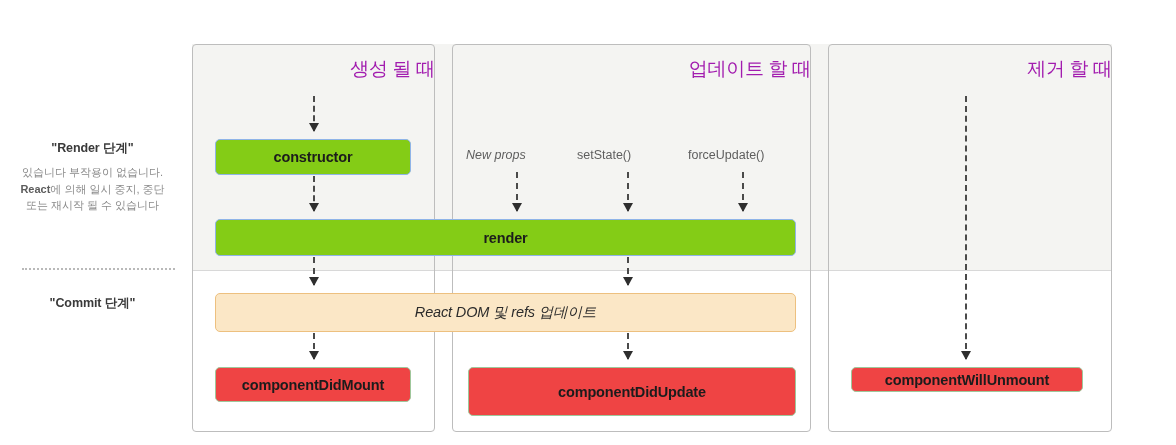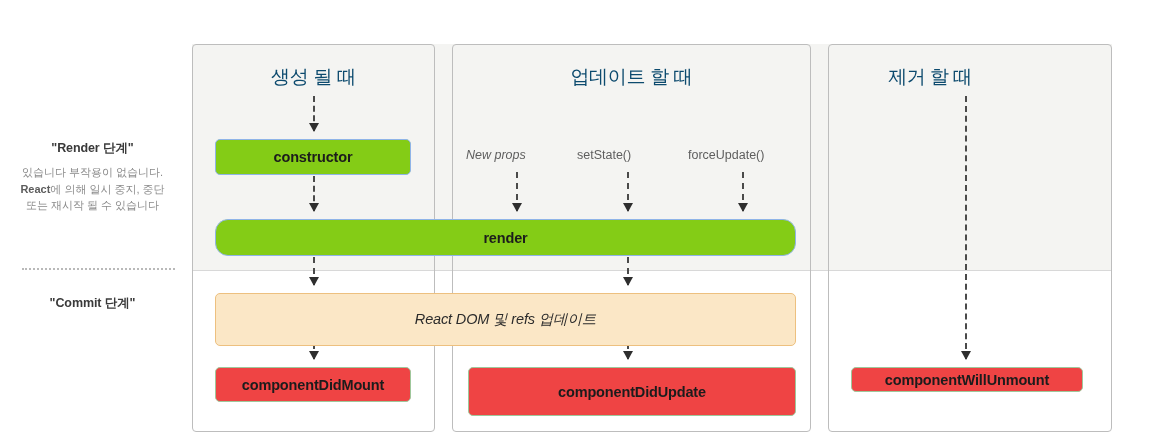--- a/index.html
+++ b/index.html
@@ -46,44 +46,44 @@
     border:1px solid #bdbdbd;border-radius:4px;
     background:transparent;
     box-sizing:border-box;
   }
   .col-1{left:192px;width:243px;}
   .col-2{left:452px;width:359px;}
   .col-3{left:828px;width:284px;}
 
   .col-title{
     position:absolute;top:56px;
-    font-size:19px;color:#0c4a6e;text-align:center;
-    font-weight:normal;letter-spacing:-.3px;margin-top:8px;
+    font-size:19px;color:#a21caf;text-align:right;
+    font-weight:normal;letter-spacing:-.3px;
   }
   .title-1{left:192px;width:243px;}
   .title-2{left:452px;width:359px;}
-  .title-3{left:788px;width:284px;font-family:Liberation Serif, serif;}
+  .title-3{left:828px;width:284px;}
 
   
   .node{
     position:absolute;box-sizing:border-box;
     border-radius:5px;
     display:flex;align-items:center;justify-content:center;
     font-size:14.5px;font-weight:bold;color:#1c1c1c;
     letter-spacing:-.15px;
     white-space:nowrap;
   }
   .node.blue{background:#84cc16;border:1px solid #8fb4e8;}
   .node.orange{background:#fbe7c6;border:1px solid #edc07f;
                font-style:italic;font-weight:normal;font-size:14.5px;color:#2b2b2b;}
   .node.green{background:#ef4444;border:1px solid #9fc79b;}
 
   #node-constructor{left:215px;top:139px;width:196px;height:36px;}
-  #node-render{left:215px;top:219px;width:581px;height:37px;border-radius:13px;}
-  #node-commit-dom{left:215px;top:293px;width:581px;height:53px;}
+  #node-render{left:215px;top:219px;width:581px;height:37px;}
+  #node-commit-dom{left:215px;top:293px;width:581px;height:39px;}
   #node-did-mount{left:215px;top:367px;width:196px;height:35px;}
   #node-did-update{left:468px;top:367px;width:328px;height:49px;}
   #node-will-unmount{left:851px;top:367px;width:232px;height:25px;}
 
   
   .trigger{
     position:absolute;top:148px;
     font-size:12.5px;color:#5e5e5e;text-align:left;
     white-space:nowrap;
   }

